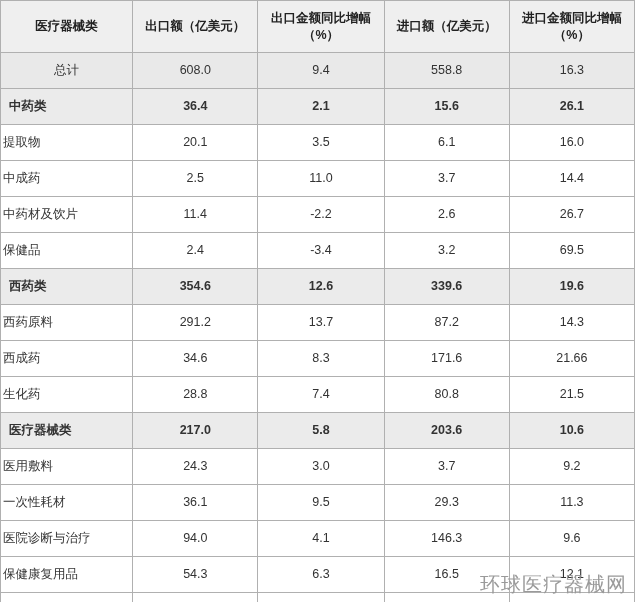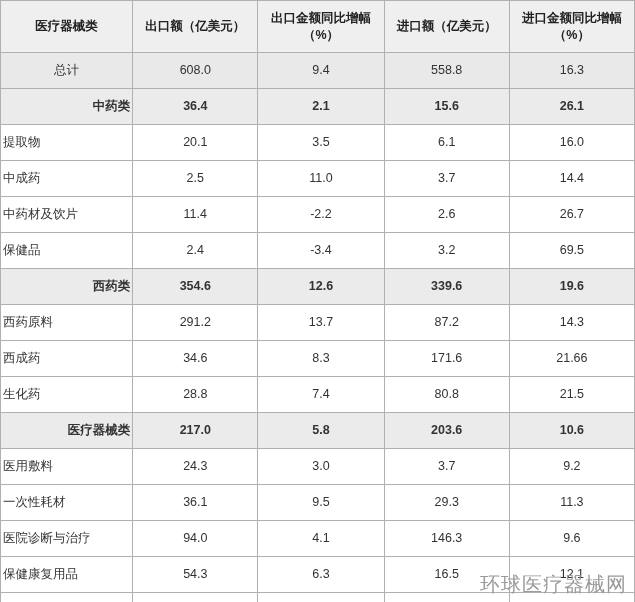--- a/index.html
+++ b/index.html
@@ -49,22 +49,22 @@
     text-align: center;
   }
   tr.level-0 td {
     background: #e9e9e9;
   }
   tr.level-1 td {
     background: #ebebeb;
     font-weight: bold;
   }
   tr.level-1 td.label-cell {
-    text-align: right;
-    padding-left: 14px;
+    text-align: left;
+    padding-left: 8px;
   }
   tr.level-2 td {
     background: #ffffff;
   }
   tr.level-2 td.label-cell {
     text-align: left;
   }
   col.c0 { width: 132px; }
   col.c1 { width: 125px; }
   col.c2 { width: 126px; }

